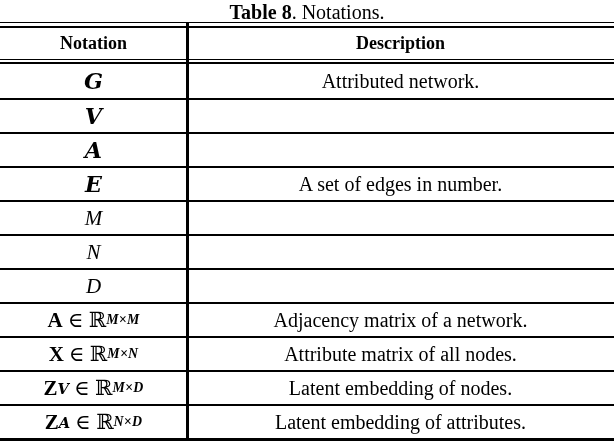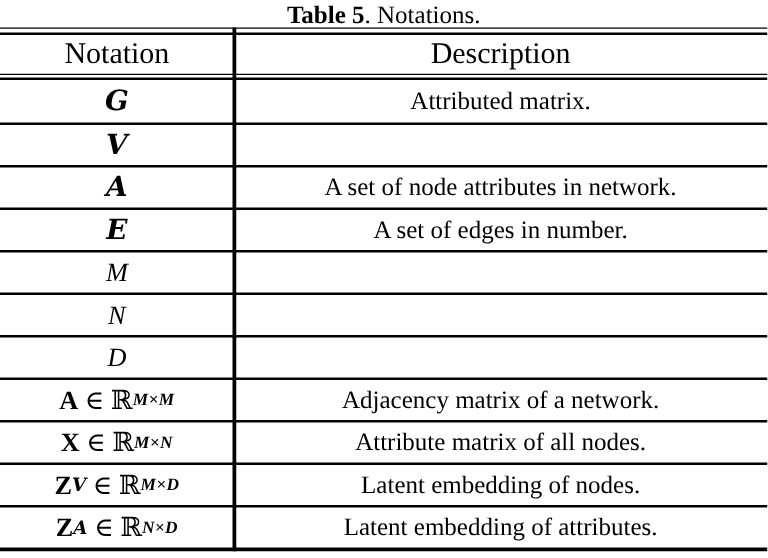--- a/index.html
+++ b/index.html
@@ -21,21 +21,21 @@
   }
   .rule-double{
     border-top:1.5px solid #000;
     height:2.5px;
     border-bottom:2.5px solid #000;
   }
   .bottom-rule{border-top:3px solid #000;height:0;}
   .row{
     display:flex;align-items:center;box-sizing:border-box;
   }
-  .header-row{height:31px;font-size:24px;font-weight:normal;}
+  .header-row{height:31px;font-size:18px;font-weight:bold;}
   .data-row{height:34px;font-size:20px;}
   .data-row + .data-row{border-top:2px solid #000;}
   .cell-l{
     width:187px;flex:0 0 187px;
     display:flex;justify-content:center;align-items:center;
     font-size:21px;white-space:nowrap;
   }
   .cell-r{flex:1;text-align:center;white-space:nowrap;}
   
   .cal{font-family:"DejaVu Serif",serif;font-style:italic;font-weight:bold;font-size:1.06em;}
@@ -45,54 +45,53 @@
   .bb{font-family:"DejaVu Serif","DejaVu Sans",sans-serif;}
   .sup{font-size:0.66em;vertical-align:0.5em;font-style:italic;letter-spacing:0.02em;font-weight:bold;}
   .supcal{font-size:0.7em;vertical-align:0.55em;font-style:italic;font-weight:bold;font-family:"DejaVu Serif",serif;}
 </style>
 </head>
 <body>
 
 <div class="page">
 
   <div class="title">
-    <span class="t-bold">Table 5</span><span>. Notations.</span>
+    <span class="t-bold">Table 8</span><span>. Notations.</span>
   </div>
 
   <div class="table">
     <div class="vrule"></div>
 
     <div class="rule-double"></div>
 
     <div class="row header-row">
       <div class="cell-l" style="font-size:inherit">Notation</div>
       <div class="cell-r">Description</div>
     </div>
 
     <div class="rule-double"></div>
 
     <div>
   <div class="row data-row">
     <div class="cell-l">
             <span class="cal">G</span>
           </div>
-    <div class="cell-r">Attributed matrix.</div>
+    <div class="cell-r">Attributed network.</div>
   </div>
 
   <div class="row data-row">
     <div class="cell-l">
             <span class="cal">V</span>
           </div>
   </div>
 
   <div class="row data-row">
     <div class="cell-l">
             <span class="cal">A</span>
           </div>
-    <div class="cell-r">A set of node attributes in network.</div>
   </div>
 
   <div class="row data-row">
     <div class="cell-l">
             <span class="cal">E</span>
           </div>
     <div class="cell-r">A set of edges in number.</div>
   </div>
 
   <div class="row data-row">

